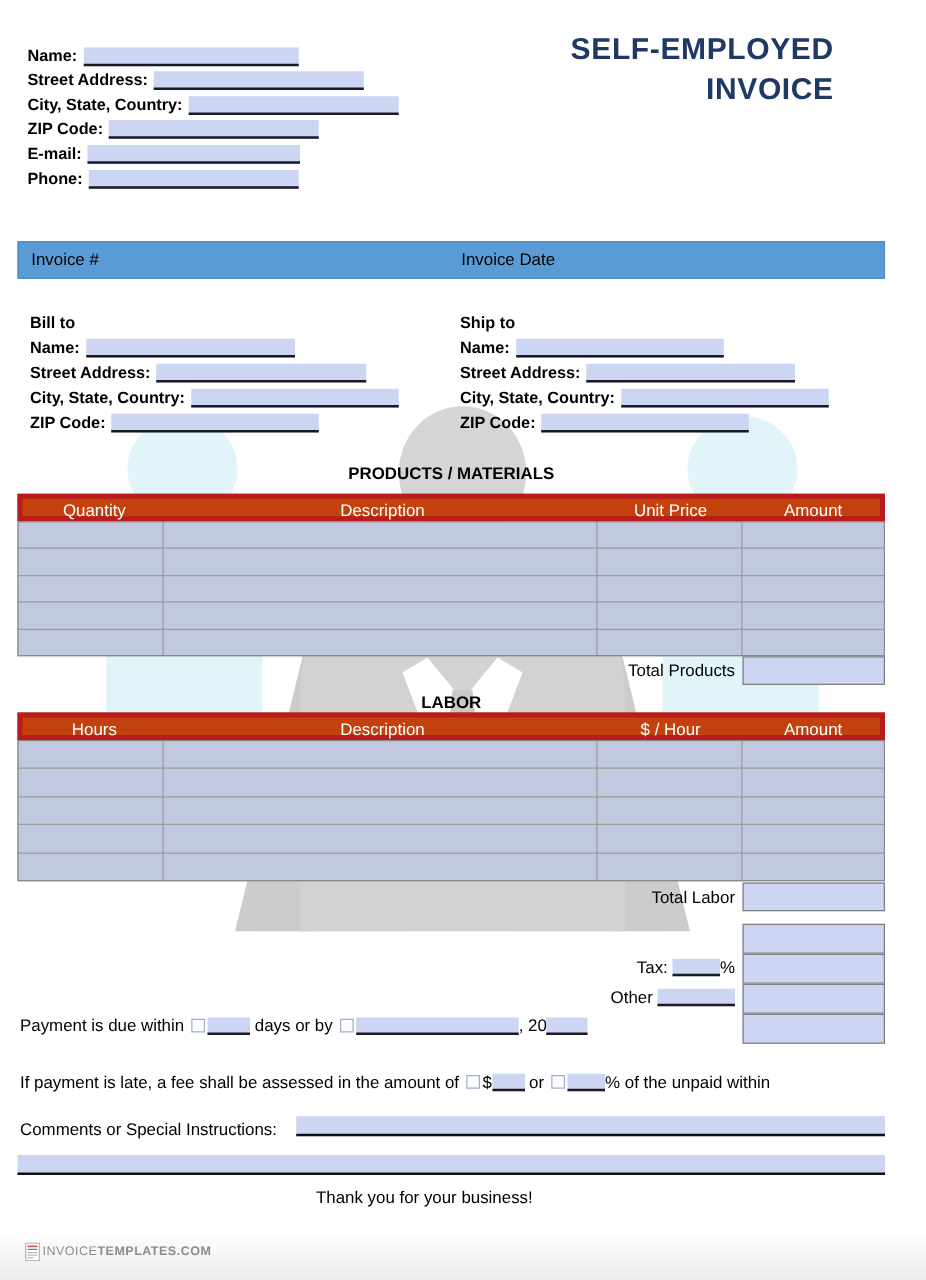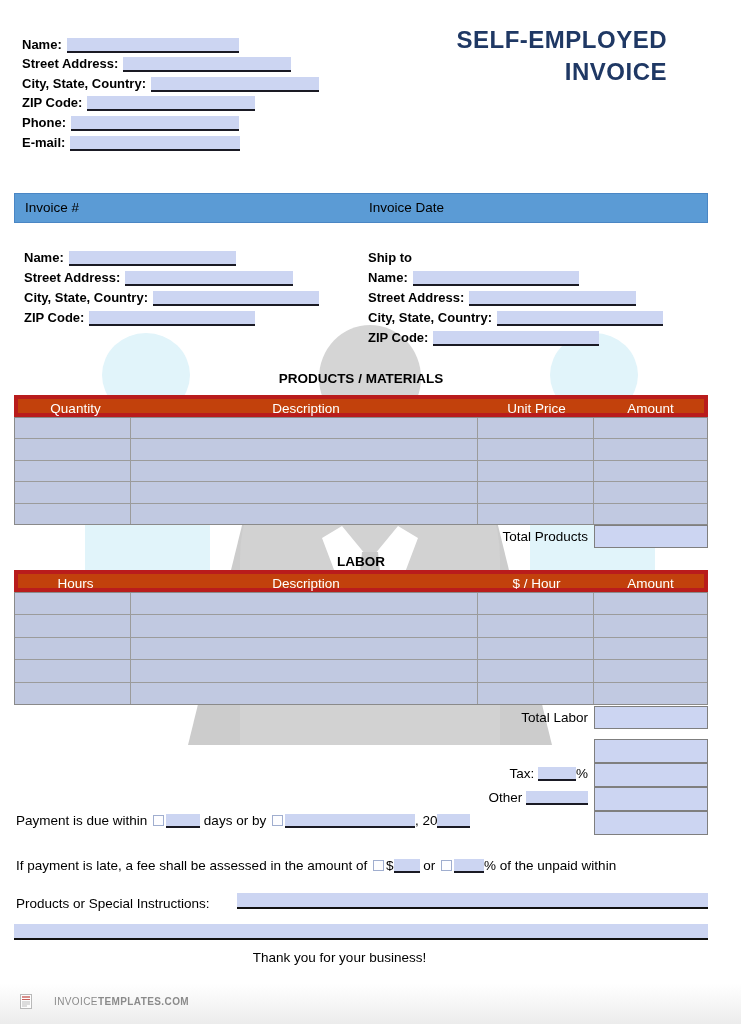--- a/index.html
+++ b/index.html
@@ -51,21 +51,21 @@
 
   .text-line { font-size:13.5px; white-space:nowrap; line-height:17px; }
   .bold { font-weight:bold; }
 
   .comments-fld { background:#ccd5f2; border-bottom:2px solid #111; height:16px; }
   .thanks { left:0; width:679px; text-align:center; font-size:13.5px; }
 
   
   .footer-strip { left:0; top:984px; width:741px; height:40px;
     background:linear-gradient(#ffffff, #ececec); }
-  .brand { left:20px; top:994px; display:flex; align-items:center; gap:22px; }
+  .brand { left:20px; top:994px; display:flex; align-items:center; gap:2px; }
   .brand-text { font-size:10px; letter-spacing:0.4px; color:#8b8b8b; }
   .brand-text .w1 { font-weight:400; }
   .brand-text .w2 { font-weight:700; }
 </style>
 </head>
 <body>
 
 <div class="page">
 
   <svg class="wm" viewBox="0 0 741 1024">
@@ -95,40 +95,43 @@
     </div>
     <div class="addr-row">
       <span class="lbl">City, State, Country:</span>
       <span class="fld" style="width:168px;"></span>
     </div>
     <div class="addr-row">
       <span class="lbl">ZIP Code:</span>
       <span class="fld" style="width:168px;"></span>
     </div>
     <div class="addr-row">
-      <span class="lbl">Phone:</span>
-      <span class="fld" style="width:168px;"></span>
-    </div>
-    <div class="addr-row">
       <span class="lbl">E-mail:</span>
       <span class="fld" style="width:170px;"></span>
+    </div>
+    <div class="addr-row">
+      <span class="lbl">Phone:</span>
+      <span class="fld" style="width:168px;"></span>
     </div>
   </div>
 
   <div class="z doc-title">
     <div>SELF-EMPLOYED</div>
     <div>INVOICE</div>
   </div>
 
   <div class="z inv-bar">
     <span class="bar-lbl" style="left:10px;">Invoice #</span>
     <span class="bar-lbl" style="left:354px;">Invoice Date</span>
   </div>
 
   <div class="z addr-block bs" style="left:24px; top:246px;">
+    <div class="addr-row bold-title">
+        <span class="lbl">Bill to</span>
+      </div>
     <div class="addr-row">
       <span class="lbl">Name:</span>
       <span class="fld" style="width:167px;"></span>
     </div>
     <div class="addr-row">
       <span class="lbl">Street Address:</span>
       <span class="fld" style="width:168px;"></span>
     </div>
     <div class="addr-row">
       <span class="lbl">City, State, Country:</span>
@@ -246,21 +249,21 @@
     <span class="chk"></span><span class="inline-fld" style="width:130px;"></span><span>, 20</span><span class="inline-fld" style="width:33px;"></span>
   </div>
 
   <div class="z text-line" style="left:16px; top:857px;">
     <span>If payment is late, a fee shall be assessed in the amount of</span>
     <span class="chk"></span><span>$</span><span class="inline-fld" style="width:26px;"></span>
     <span>or</span>
     <span class="chk"></span><span class="inline-fld" style="width:30px;"></span><span>% of the unpaid within</span>
   </div>
 
-  <div class="z text-line" style="left:16px; top:895px;">Products or Special Instructions:</div>
+  <div class="z text-line" style="left:16px; top:895px;">Comments or Special Instructions:</div>
   <div class="z comments-fld" style="left:237px; top:893px; width:471px;"></div>
   <div class="z comments-fld" style="left:14px; top:924px; width:694px;"></div>
 
   <div class="z thanks" style="top:950px;">Thank you for your business!</div>
 
   <div class="z footer-strip"></div>
   <div class="z brand">
     <svg width="12" height="15">
       <rect x="0.5" y="0.5" width="11" height="14" fill="#fdfdfd" stroke="#b9b9b9"></rect>
       <line x1="2" y1="3" x2="10" y2="3" stroke="#c75f5a" stroke-width="1.4"></line>

